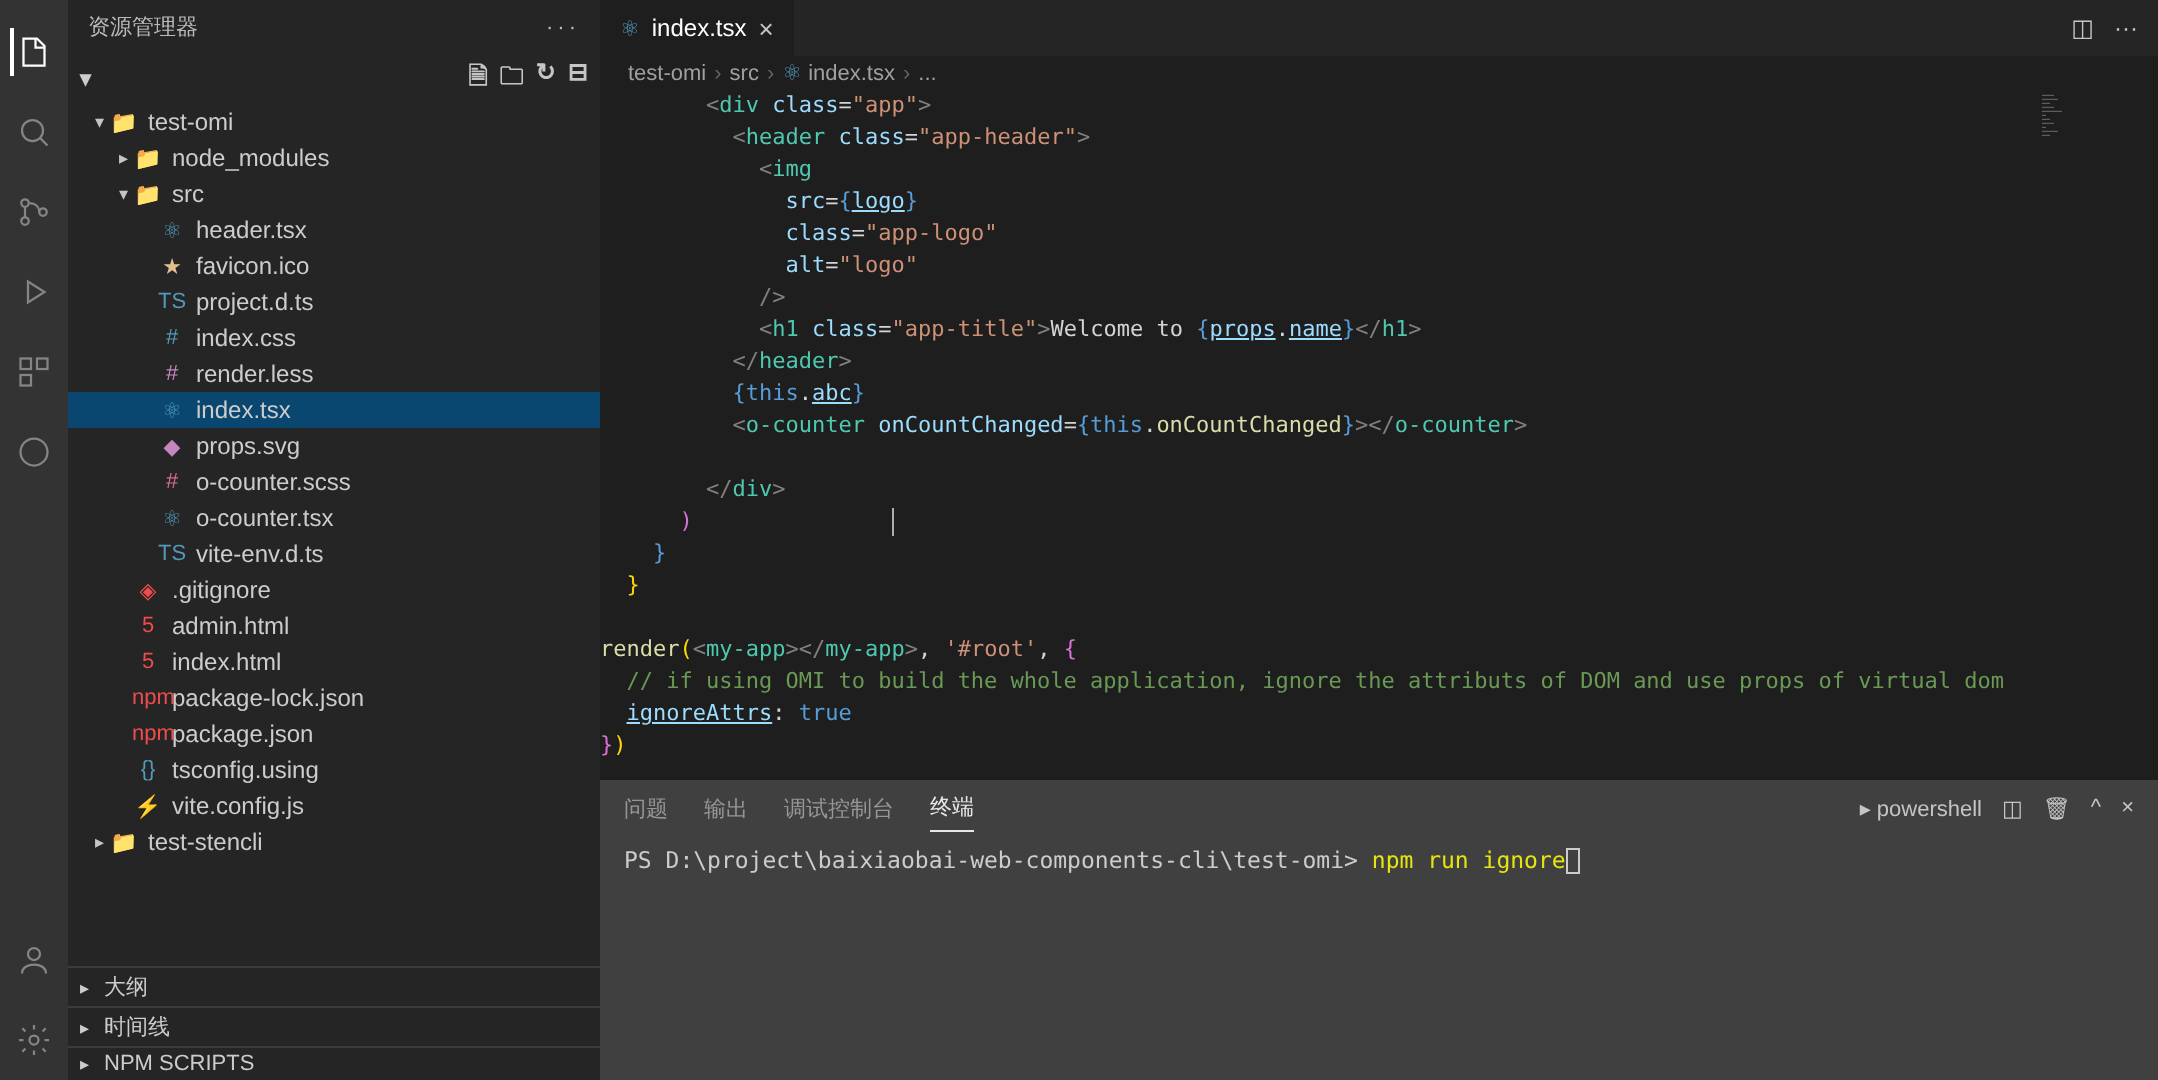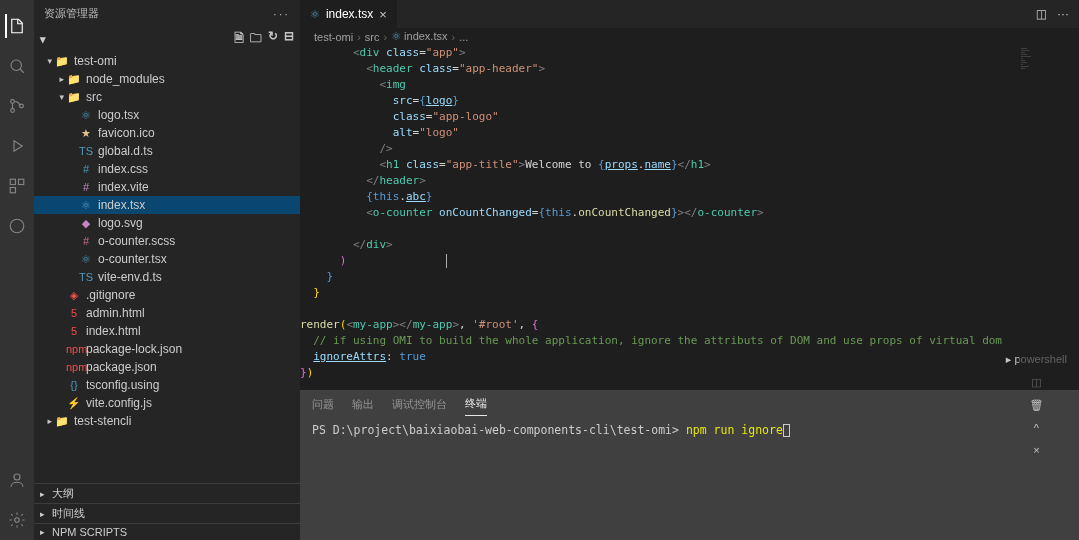--- a/index.html
+++ b/index.html
@@ -52,21 +52,21 @@
 .tk-purp { color:#da70d6; }
 .tk-kw { color:#569cd6; }
 .tk-fn { color:#dcdcaa; }
 .tk-cm { color:#6a9955; }
 .tk-prop { color:#9cdcfe;text-decoration:underline; }
 .cursor-blink { display:inline-block; width:1px; height:14px; background:#aeafad; vertical-align:middle; }
 .panel { height:150px; border-top:1px solid #414141; background:#404040; display:flex; flex-direction:column; }
 .panel-tabs { display:flex; align-items:center; padding:0 12px; height:26px; font-size:11px; gap:18px; color:#969696; }
 .panel-tabs .pt { cursor:pointer; padding:4px 0; }
 .panel-tabs .pt.active { color:#e7e7e7; border-bottom:1px solid #e7e7e7; }
-.panel-tabs .pright { margin-left:auto; display:flex; align-items:center; gap:10px;flex-direction:column; }
+.panel-tabs .pright { margin-left:auto; display:flex; align-items:center; gap:10px; }
 .panel-tabs .pright span { cursor:pointer; color:#c5c5c5; }
 .terminal { flex:1; font-family:Consolas,monospace; font-size:11.5px; padding:6px 12px; color:#cccccc; }
 .term-yellow { color:#e5e510; }
 .term-cursor { display:inline-block; width:7px; height:13px; border:1px solid #cccccc; vertical-align:middle; }
 svg { width:18px; height:18px; }
 </style>
 </head>
 <body>
 
 <div class="container">
@@ -149,51 +149,51 @@
           <span class="lbl">node_modules</span>
         </div>
         <div class="tree-row">
           <span class="tw" style="width:32px;text-align:right;padding-right:2px">▾</span>
           <span class="fi green">📁</span>
           <span class="lbl">src</span>
         </div>
         <div class="tree-row">
           <span class="tw" style="width:44px;text-align:right;padding-right:2px"></span>
           <span class="fi blue">⚛</span>
-          <span class="lbl">logo.tsx</span>
+          <span class="lbl">header.tsx</span>
         </div>
         <div class="tree-row">
           <span class="tw" style="width:44px;text-align:right;padding-right:2px"></span>
           <span class="fi yellow">★</span>
           <span class="lbl">favicon.ico</span>
         </div>
         <div class="tree-row">
           <span class="tw" style="width:44px;text-align:right;padding-right:2px"></span>
           <span class="fi blue">TS</span>
-          <span class="lbl">global.d.ts</span>
+          <span class="lbl">project.d.ts</span>
         </div>
         <div class="tree-row">
           <span class="tw" style="width:44px;text-align:right;padding-right:2px"></span>
           <span class="fi blue">#</span>
           <span class="lbl">index.css</span>
         </div>
         <div class="tree-row">
           <span class="tw" style="width:44px;text-align:right;padding-right:2px"></span>
           <span class="fi purple">#</span>
-          <span class="lbl">index.vite</span>
+          <span class="lbl">render.less</span>
         </div>
         <div class="tree-row selected">
           <span class="tw" style="width:44px;text-align:right;padding-right:2px"></span>
           <span class="fi blue">⚛</span>
           <span class="lbl">index.tsx</span>
         </div>
         <div class="tree-row">
           <span class="tw" style="width:44px;text-align:right;padding-right:2px"></span>
           <span class="fi purple">◆</span>
-          <span class="lbl">logo.svg</span>
+          <span class="lbl">props.svg</span>
         </div>
         <div class="tree-row">
           <span class="tw" style="width:44px;text-align:right;padding-right:2px"></span>
           <span class="fi pink">#</span>
           <span class="lbl">o-counter.scss</span>
         </div>
         <div class="tree-row">
           <span class="tw" style="width:44px;text-align:right;padding-right:2px"></span>
           <span class="fi blue">⚛</span>
           <span class="lbl">o-counter.tsx</span>

